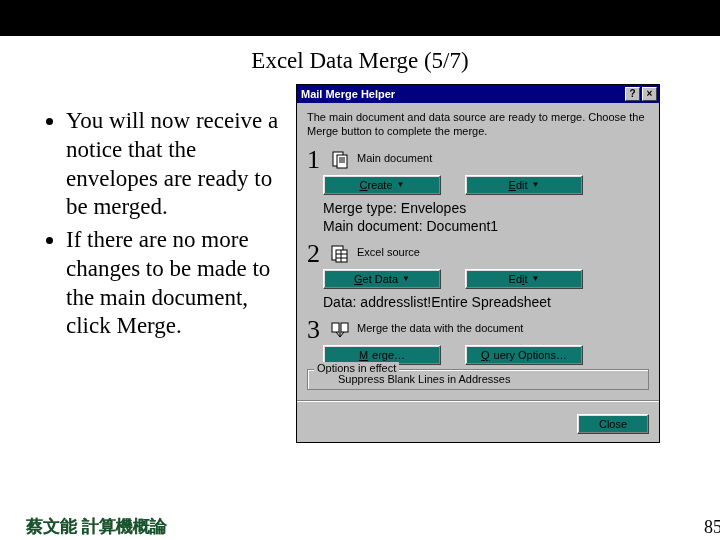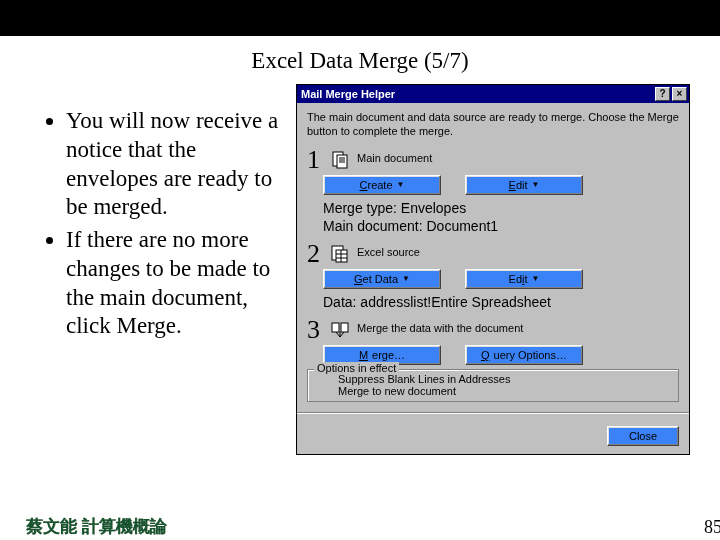--- a/index.html
+++ b/index.html
@@ -31,21 +31,21 @@
     padding: 0 10px 0 26px;
   }
   .bullets {
     width: 270px;
     font-size: 23px;
     line-height: 1.25;
     padding-right: 4px;
   }
   .bullets li { margin-bottom: 4px; }
   .dialog {
-    width: 394px;
+    width: 364px;
     font-family: Tahoma, Arial, sans-serif;
     font-size: 11px;
     background: #c0c0c0;
     border: 1px solid #000;
   }
   .titlebar {
     background: #000080;
     color: #fff;
     display: flex;
     align-items: center;
@@ -86,21 +86,21 @@
   .step-icon {
     width: 22px; height: 22px;
     margin: 2px 6px 0 2px;
     display: flex; align-items: center; justify-content: center;
   }
   .step-icon svg { width: 20px; height: 20px; }
   .step-content { flex: 1; padding-top: 5px; }
   .step-label { font-size: 11px; margin-bottom: 3px; }
   .btn-row { display: flex; gap: 24px; margin: 2px 0 4px 16px; }
   .win-btn {
-    background: #3b82f6;
+    background: #0f766e;
     border-top: 1px solid #fff;
     border-left: 1px solid #fff;
     border-right: 1px solid #404040;
     border-bottom: 1px solid #404040;
     box-shadow: inset -1px -1px 0 #808080, inset 1px 1px 0 #dfdfdf;
     font-size: 11px;
     padding: 2px 6px;
     min-width: 118px;
     text-align: center;
     font-family: Tahoma, Arial, sans-serif;
@@ -239,21 +239,20 @@
             <div class="step-label">Merge the data with the document</div>
           </div>
         </div>
         <div class="btn-row">
           <span class="win-btn"><span class="u">M</span>erge…</span>
           <span class="win-btn"><span class="u">Q</span>uery Options…</span>
         </div>
         <div class="options-box">
           <span class="legend">Options in effect</span>
           <div class="opt">Suppress Blank Lines in Addresses</div>
-          <div class="opt">Merge to new document</div>
         </div>
       </div>
 
       <div class="sep"></div>
       <div class="close-row">
         <span class="win-btn">Close</span>
       </div>
     </div>
   </div>
 

